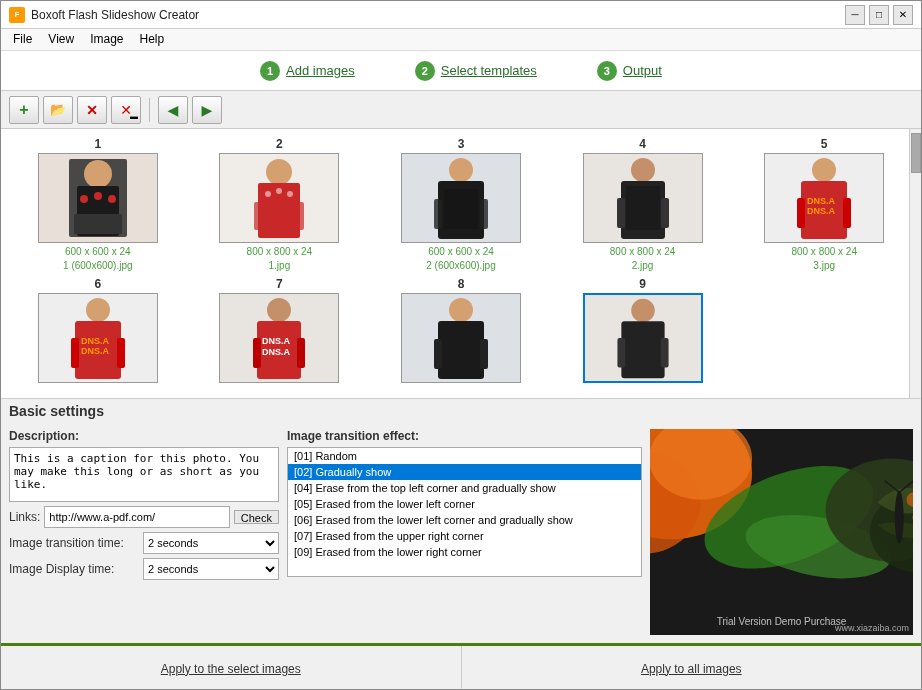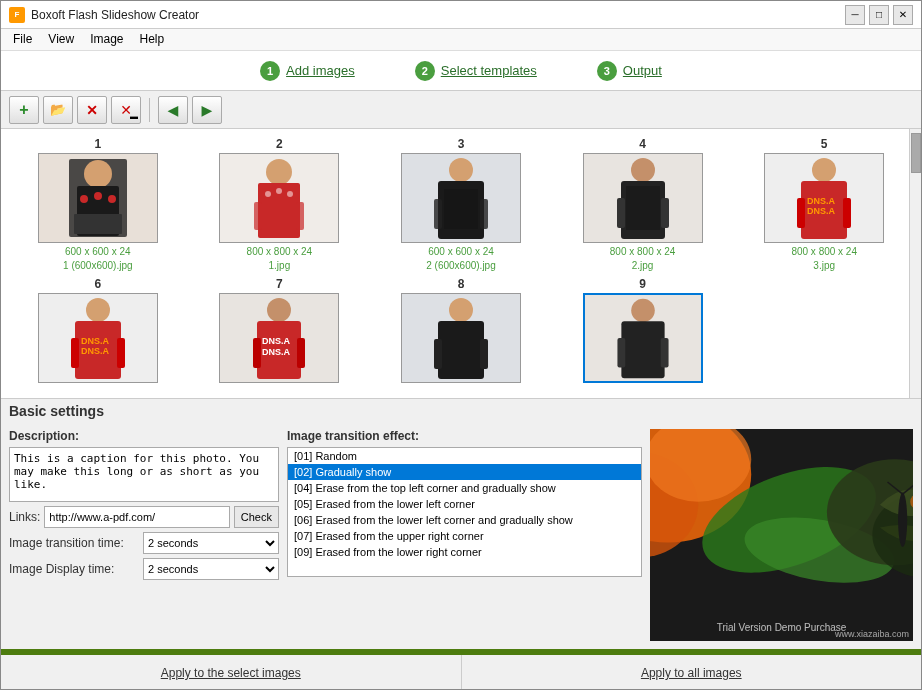--- a/index.html
+++ b/index.html
@@ -190,21 +190,21 @@
       height: 22px;
       padding: 2px 4px;
       font-size: 11px;
     }
     .check-btn {
       border: 1px solid #aaa;
       background: #e8e8e8;
       padding: 1px 6px;
       font-size: 11px;
       cursor: pointer;
-      height: 22px;
+      height: 14px;
     }
     .time-row {
       display: flex; align-items: center; gap: 4px;
     }
     .time-label { font-size: 12px; color: #333; width: 130px; }
     .time-select {
       flex: 1;
       border: 1px solid #aaa;
       height: 22px;
       font-size: 11px;
@@ -252,22 +252,22 @@
       bottom: 8px;
       left: 0; right: 0;
       text-align: center;
       color: rgba(255,255,255,0.7);
       font-size: 10px;
       margin-top: 9px;
     }
     
     .action-buttons {
       display: flex;
-      border-top: 6px solid #4d7c0f;
-      height: 42px;
+      border-top: 3px solid #4d7c0f;
+      height: 48px;
     }
     .action-btn {
       flex: 1;
       background: #f0f0f0;
       border: none;
       border-right: 1px solid #ccc;
       cursor: pointer;
       font-size: 12px;
       color: #333;
       display: flex; align-items: center; justify-content: center;

